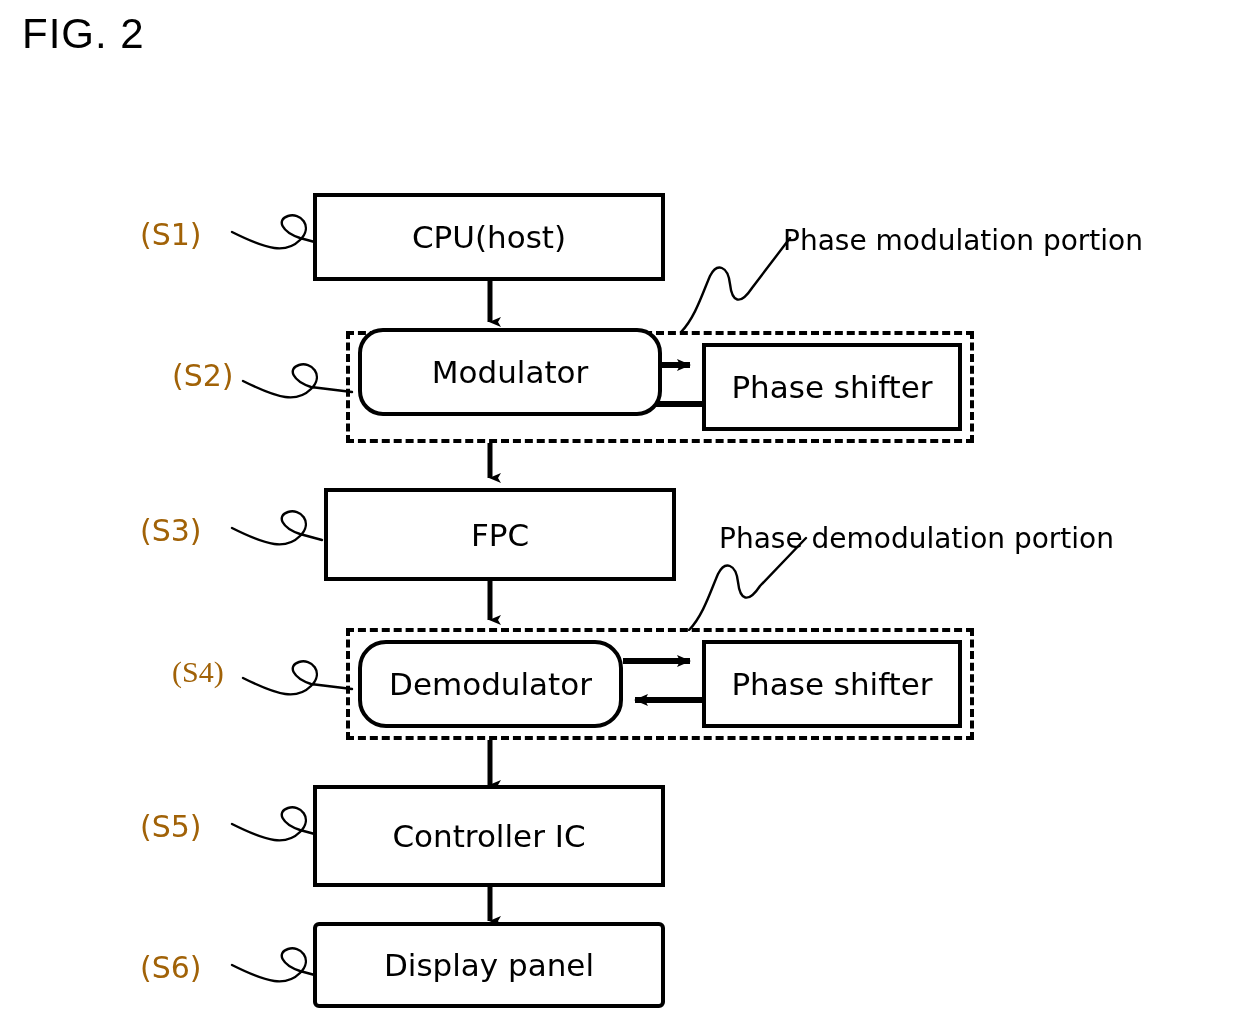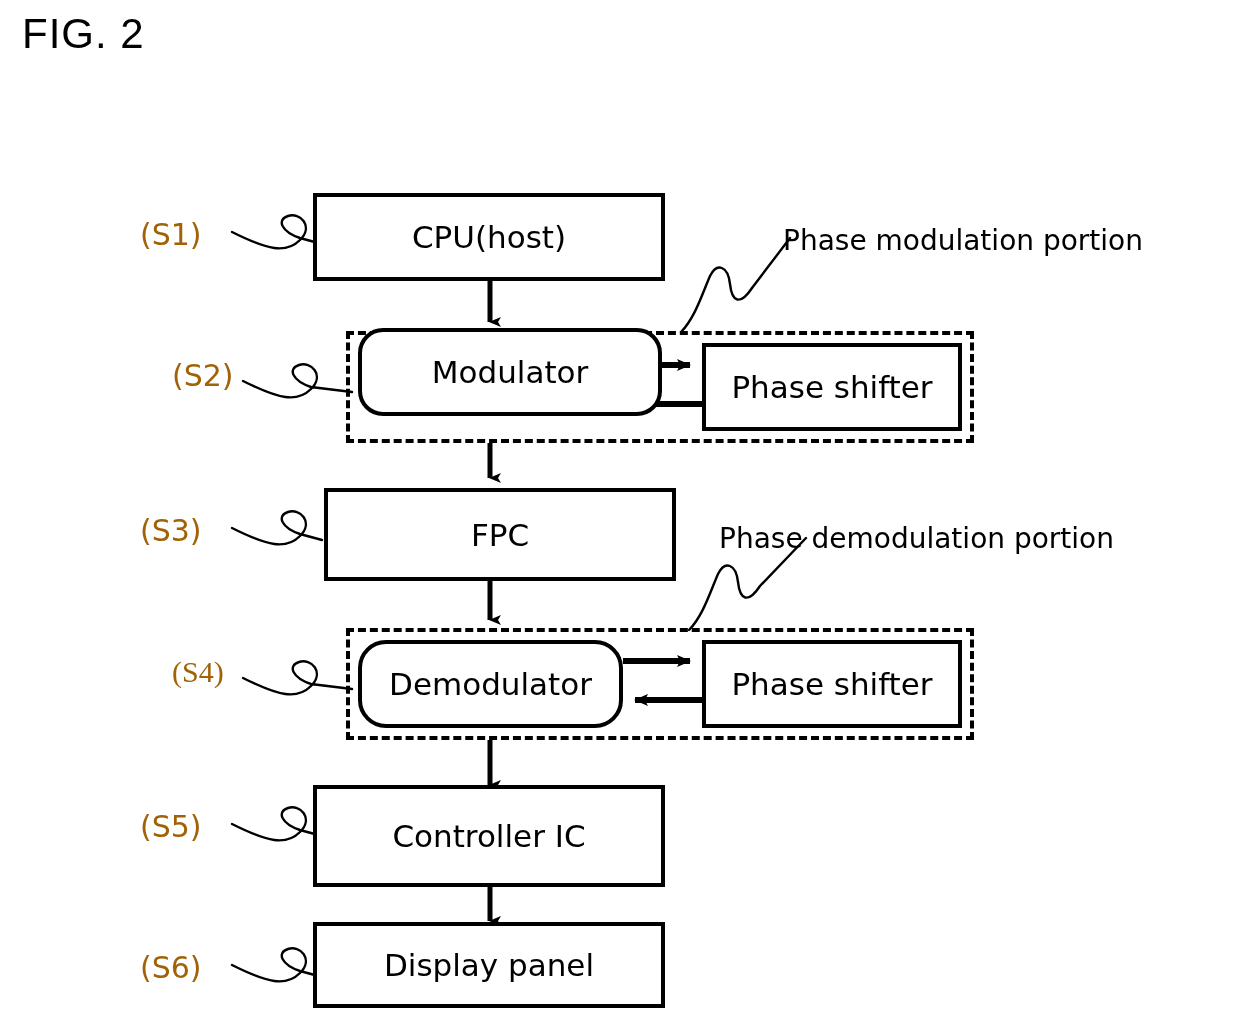--- a/index.html
+++ b/index.html
@@ -168,21 +168,21 @@
   </div>
 
   <div class="node" style="left:702px; top:640px; width:260px; height:88px;">
     <span>Phase shifter</span>
   </div>
 
   <div class="node" style="left:313px; top:785px; width:352px; height:102px;">
     <span>Controller IC</span>
   </div>
 
-  <div class="node" style="left:313px; top:922px; width:352px; height:86px;">
+  <div class="node" style="left:313px; top:922px; width:352px; height:86px;border-radius:6px;">
     <span>Display panel</span>
   </div>
 
   <div class="step-label" style="left:140px; top:217px;">(S1)</div>
 
   <div class="step-label" style="left:172px; top:358px;">(S2)</div>
 
   <div class="step-label" style="left:140px; top:513px;">(S3)</div>
 
   <div class="step-label" style="left:172px; top:655px;font-family:Liberation Serif, serif;">(S4)</div>

